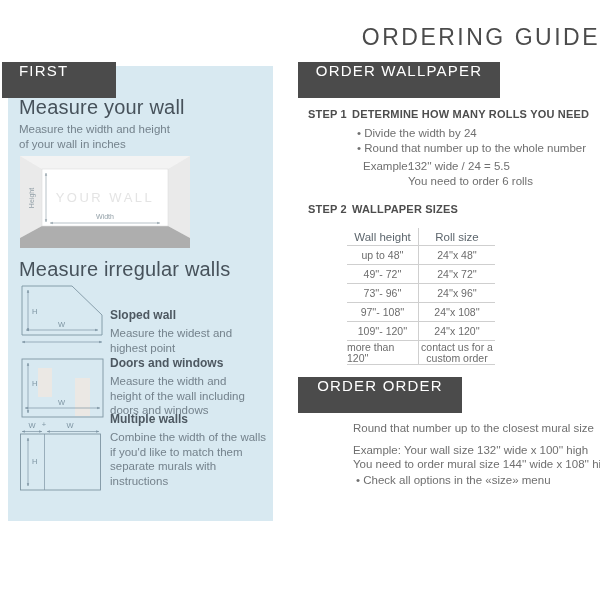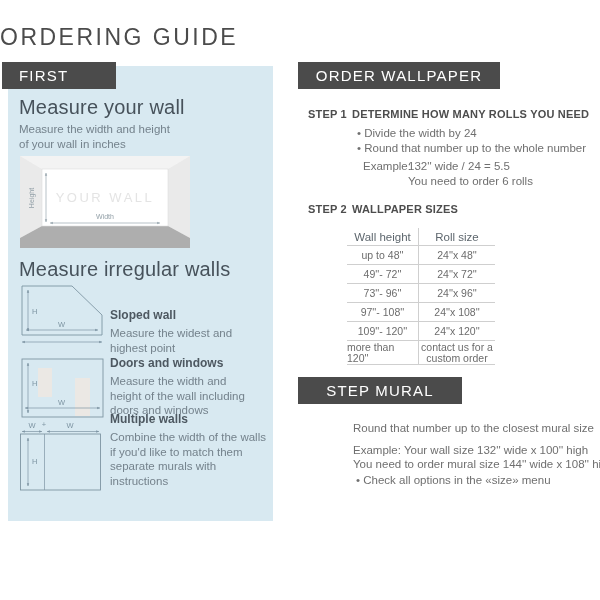--- a/index.html
+++ b/index.html
@@ -1,25 +1,25 @@
 <!DOCTYPE html>
 <html><head>
 <meta charset="utf-8">
 <style>
   html,body{margin:0;padding:0;background:#ffffff;}
   #canvas{position:relative;width:600px;height:600px;background:#ffffff;overflow:hidden;
           font-family:"Liberation Sans",sans-serif;}
 
-  .page-title{position:absolute;top:24px;left:0;width:600px;text-align:left;
+  .page-title{position:absolute;top:24px;left:0;width:600px;text-align:right;
               font-size:23px;letter-spacing:2.5px;color:#4b4b4b;}
 
   .blue-panel{position:absolute;left:8px;top:66px;width:265px;height:455px;background:#d8e9f1;}
 
-  .bar{position:absolute;height:27px;background:#4b4b4b;color:#ffffff;font-size:15px;
-       letter-spacing:1.2px;display:flex;align-items:center;box-sizing:border-box;}
+  .bar{position:absolute;height:36px;background:#4b4b4b;color:#ffffff;font-size:15px;
+       letter-spacing:1.2px;display:flex;box-sizing:border-box;}
   #bar-first{left:2px;top:62px;width:114px;padding-left:17px;}
   #bar-wallpaper{left:298px;top:62px;width:202px;justify-content:center;}
   #bar-mural{left:298px;top:377px;width:164px;justify-content:center;}
 
   .h-left{position:absolute;font-size:20px;color:#47525b;letter-spacing:0.2px;}
   #h-measure{left:19px;top:96px;}
   #h-irregular{left:19px;top:258px;}
 
   .lbody{font-size:11.5px;line-height:14.5px;color:#74828c;}
   #measure-desc{position:absolute;left:19px;top:122px;}
@@ -75,21 +75,21 @@
 
   <div class="blue-panel"></div>
 
   <div class="bar" id="bar-first">
     <span>FIRST</span>
   </div>
   <div class="bar" id="bar-wallpaper">
     <span>ORDER WALLPAPER</span>
   </div>
   <div class="bar" id="bar-mural">
-    <span>STEP MURAL</span>
+    <span>ORDER ORDER</span>
   </div>
 
   <div class="h-left" id="h-measure">Measure your wall</div>
   <div class="lbody" id="measure-desc">
     <div>Measure the width and height</div>
     <div>of your wall in inches</div>
   </div>
 
   <svg class="abs" style="left:20px;top:156px;" width="170" height="92" viewBox="0 0 170 92">
     <defs>

